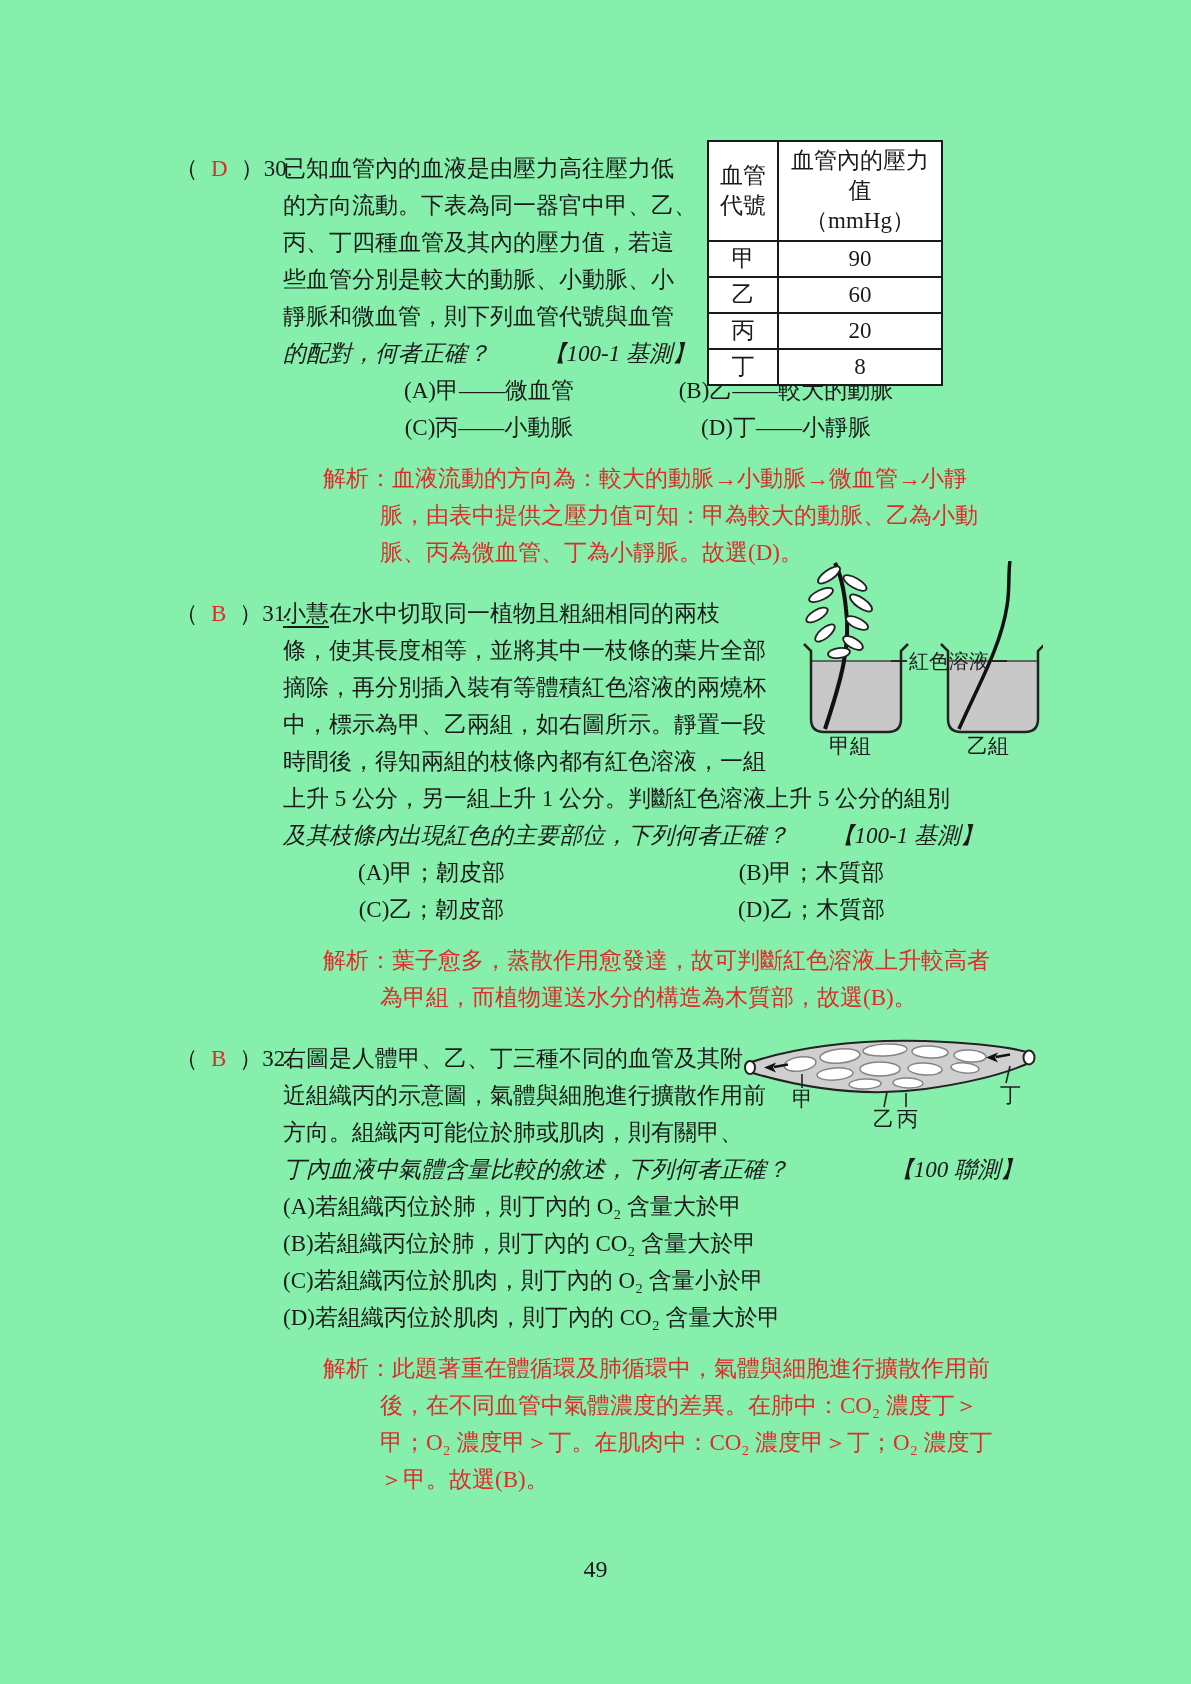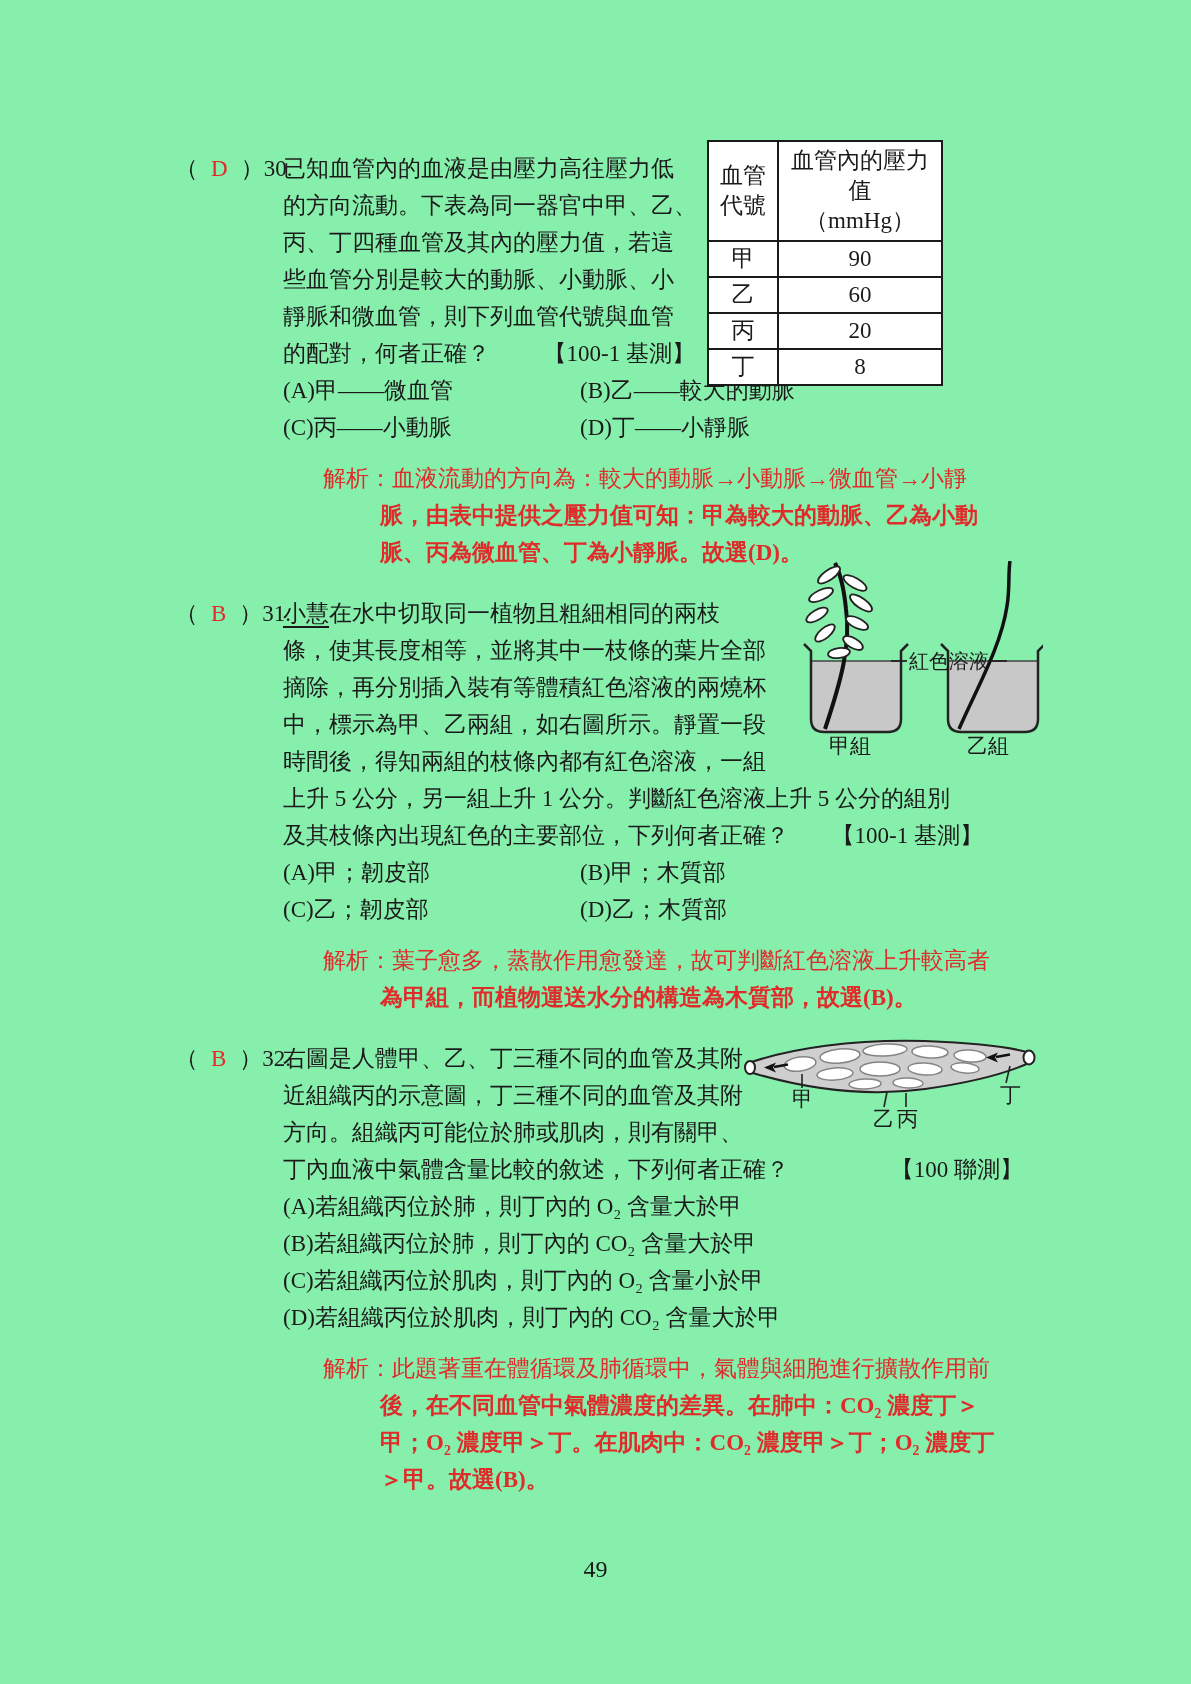--- a/index.html
+++ b/index.html
@@ -10,30 +10,30 @@
     color:#1a1a1a; font-size:23px;
   }
   .page { position:relative; width:1191px; height:1684px; overflow:hidden; background:#86efac; }
   .content { position:absolute; top:150px; left:175px; width:868px; }
 
   .q { display:flex; margin-bottom:24px; }
   .marker { width:108px; flex:none; line-height:37px; white-space:nowrap; }
   .ans { color:#e02b2b; padding:0 13px; }
   .qbody { flex:1; position:relative; }
   .jline { line-height:37px; white-space:nowrap; }
-  .tagline { display:flex; justify-content:space-between; line-height:37px; white-space:nowrap; }
+  .tagline { display:flex; justify-content:space-between; line-height:37px; white-space:nowrap;font-style:italic; }
   .u-name { text-decoration:underline; text-underline-offset:5px; }
 
-  .opts2 { display:grid; grid-template-columns:297px auto; }
+  .opts2 { display:grid; grid-template-columns:297px auto;text-align:center; }
   .opts2 .jline, .opts1 .jline { line-height:37px; }
 
   .exp { color:#e02b2b; margin-top:14px;margin-left:40px; }
   .exp .row1 { display:flex; line-height:37px; white-space:nowrap; }
   .exp .lbl { flex:none; }
-  .exp .cont { padding-left:57px; line-height:37px; white-space:nowrap;font-weight:bold; }
+  .exp .cont { padding-left:57px; line-height:37px; white-space:nowrap; }
 
   
   .q30-table { position:absolute; top:-10px; right:100px; border-collapse:collapse; background:#fff; }
   .q30-table td { border:2px solid #1a1a1a; text-align:center; vertical-align:middle; padding:0 6px; }
   .q30-table .hdr { line-height:30px; padding:4px 6px; }
   .q30-table .code { width:70px; }
   .q30-table .val  { width:164px; }
   .q30-table .drow td { height:36px; line-height:32px; }
   .q30 .jline, .q30 .tagline { width:412px; }
 
@@ -225,21 +225,21 @@
             <line x1="166" y1="57" x2="166" y2="71"></line>
           </g>
 
           <text class="fig-text" x="52" y="70" font-size="21">甲</text>
           <text class="fig-text" x="133" y="90" font-size="21">乙</text>
           <text class="fig-text" x="157" y="90" font-size="21">丙</text>
           <text class="fig-text" x="260" y="66" font-size="21">丁</text>
         </svg>
 
         <div class="jline">右圖是人體甲、乙、丁三種不同的血管及其附</div>
-        <div class="jline">近組織丙的示意圖，丁三種不同的血管及其附</div>
+        <div class="jline">近組織丙的示意圖，氣體與細胞進行擴散作用前</div>
         <div class="jline">方向。組織丙可能位於肺或肌肉，則有關甲、</div>
         <div class="tagline">
           <span>丁內血液中氣體含量比較的敘述，下列何者正確？</span>
           <span>【100 聯測】</span>
         </div>
 
         <div class="opts1">
           <div class="jline">(A)若組織丙位於肺，則丁內的 O₂ 含量大於甲</div>
           <div class="jline">(B)若組織丙位於肺，則丁內的 CO₂ 含量大於甲</div>
           <div class="jline">(C)若組織丙位於肌肉，則丁內的 O₂ 含量小於甲</div>

